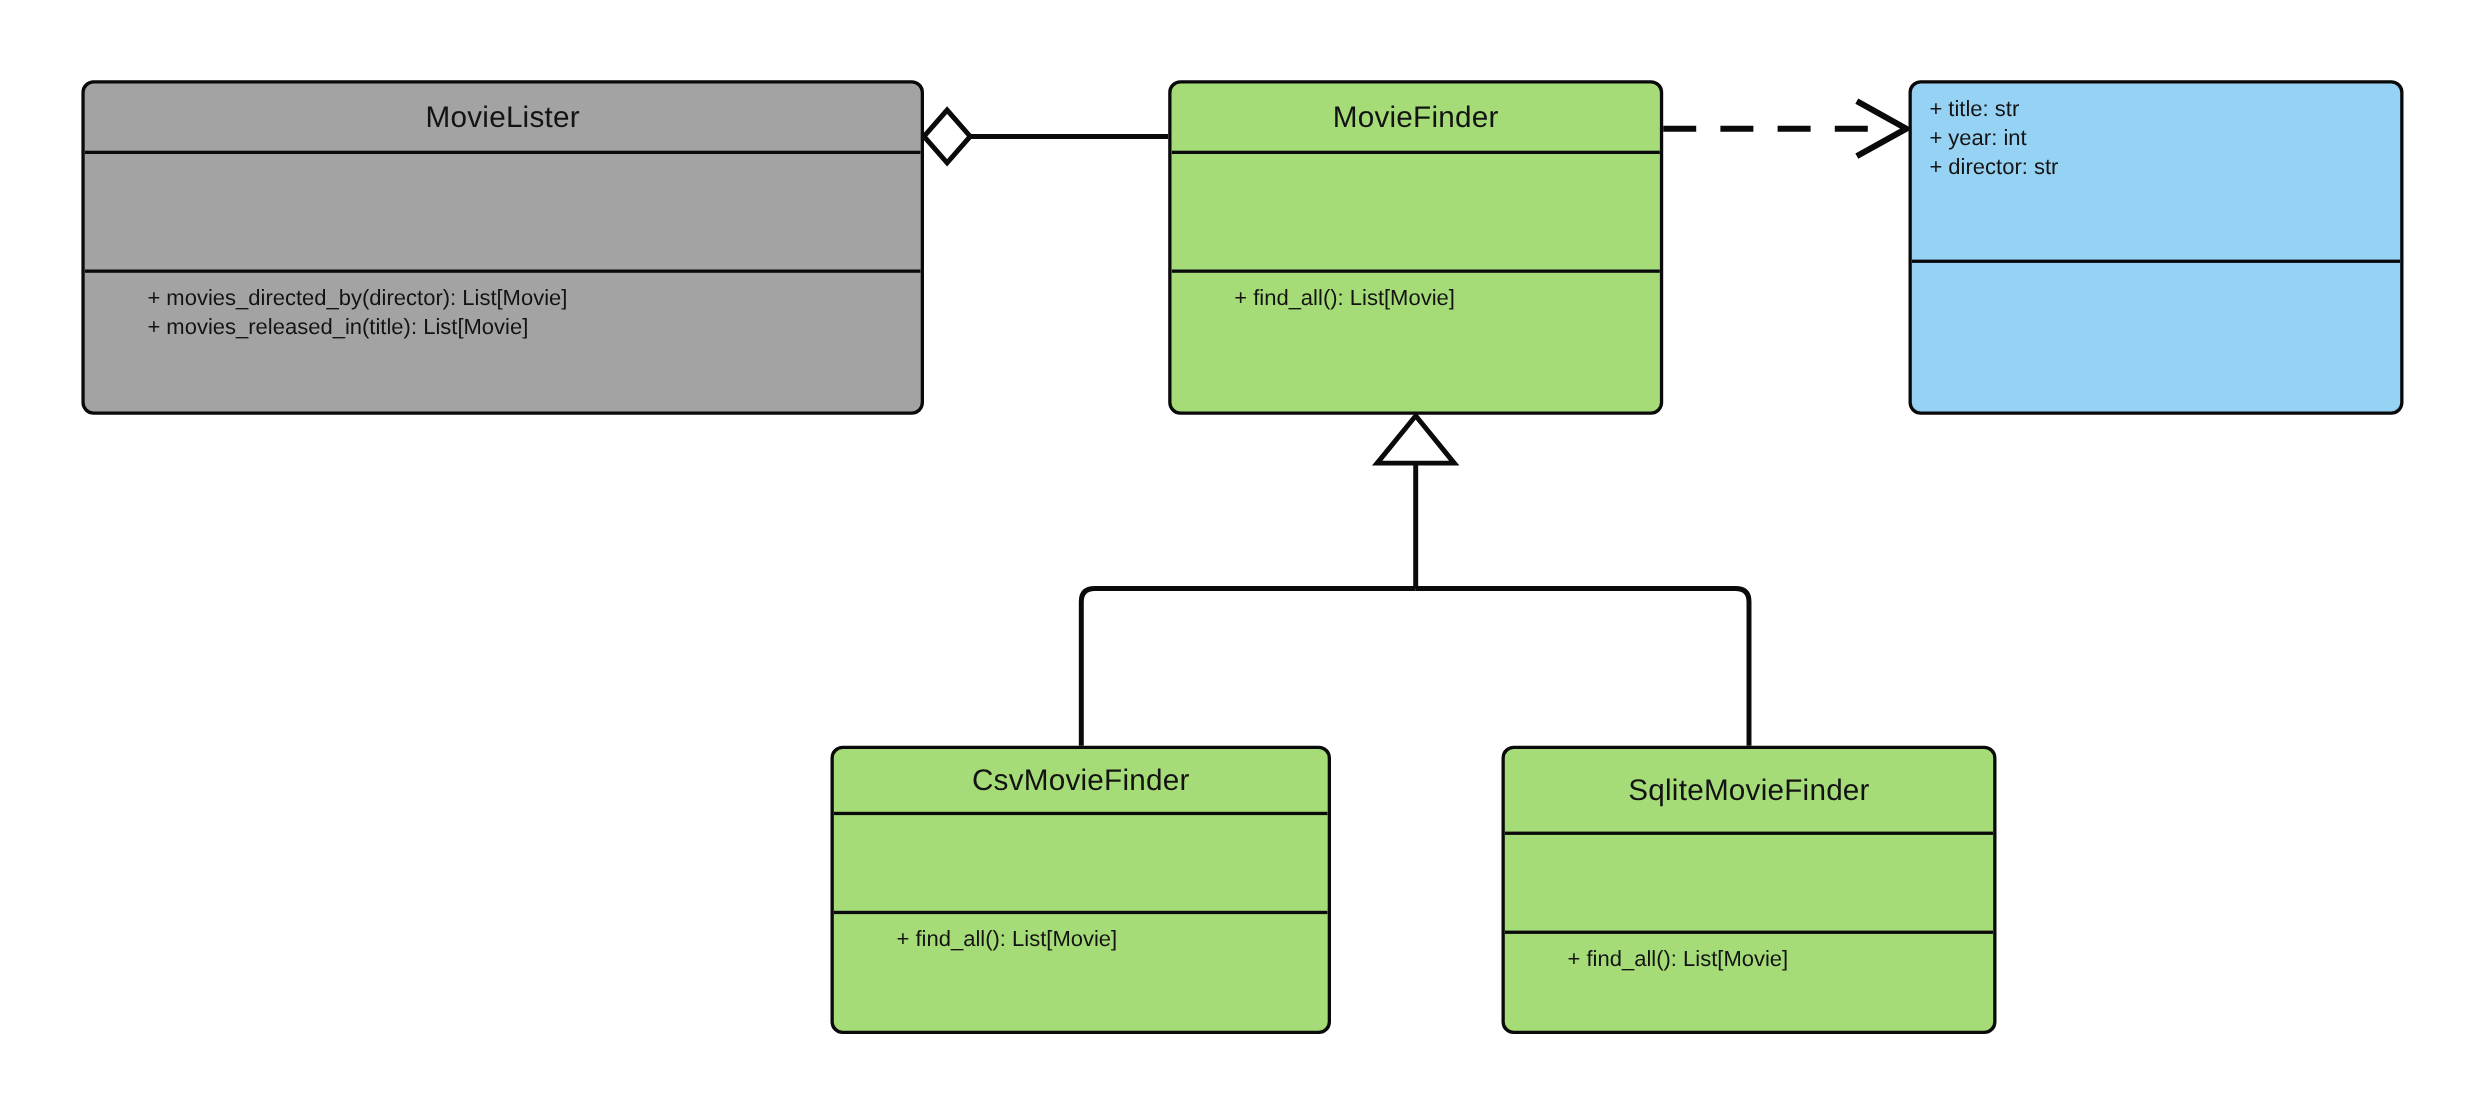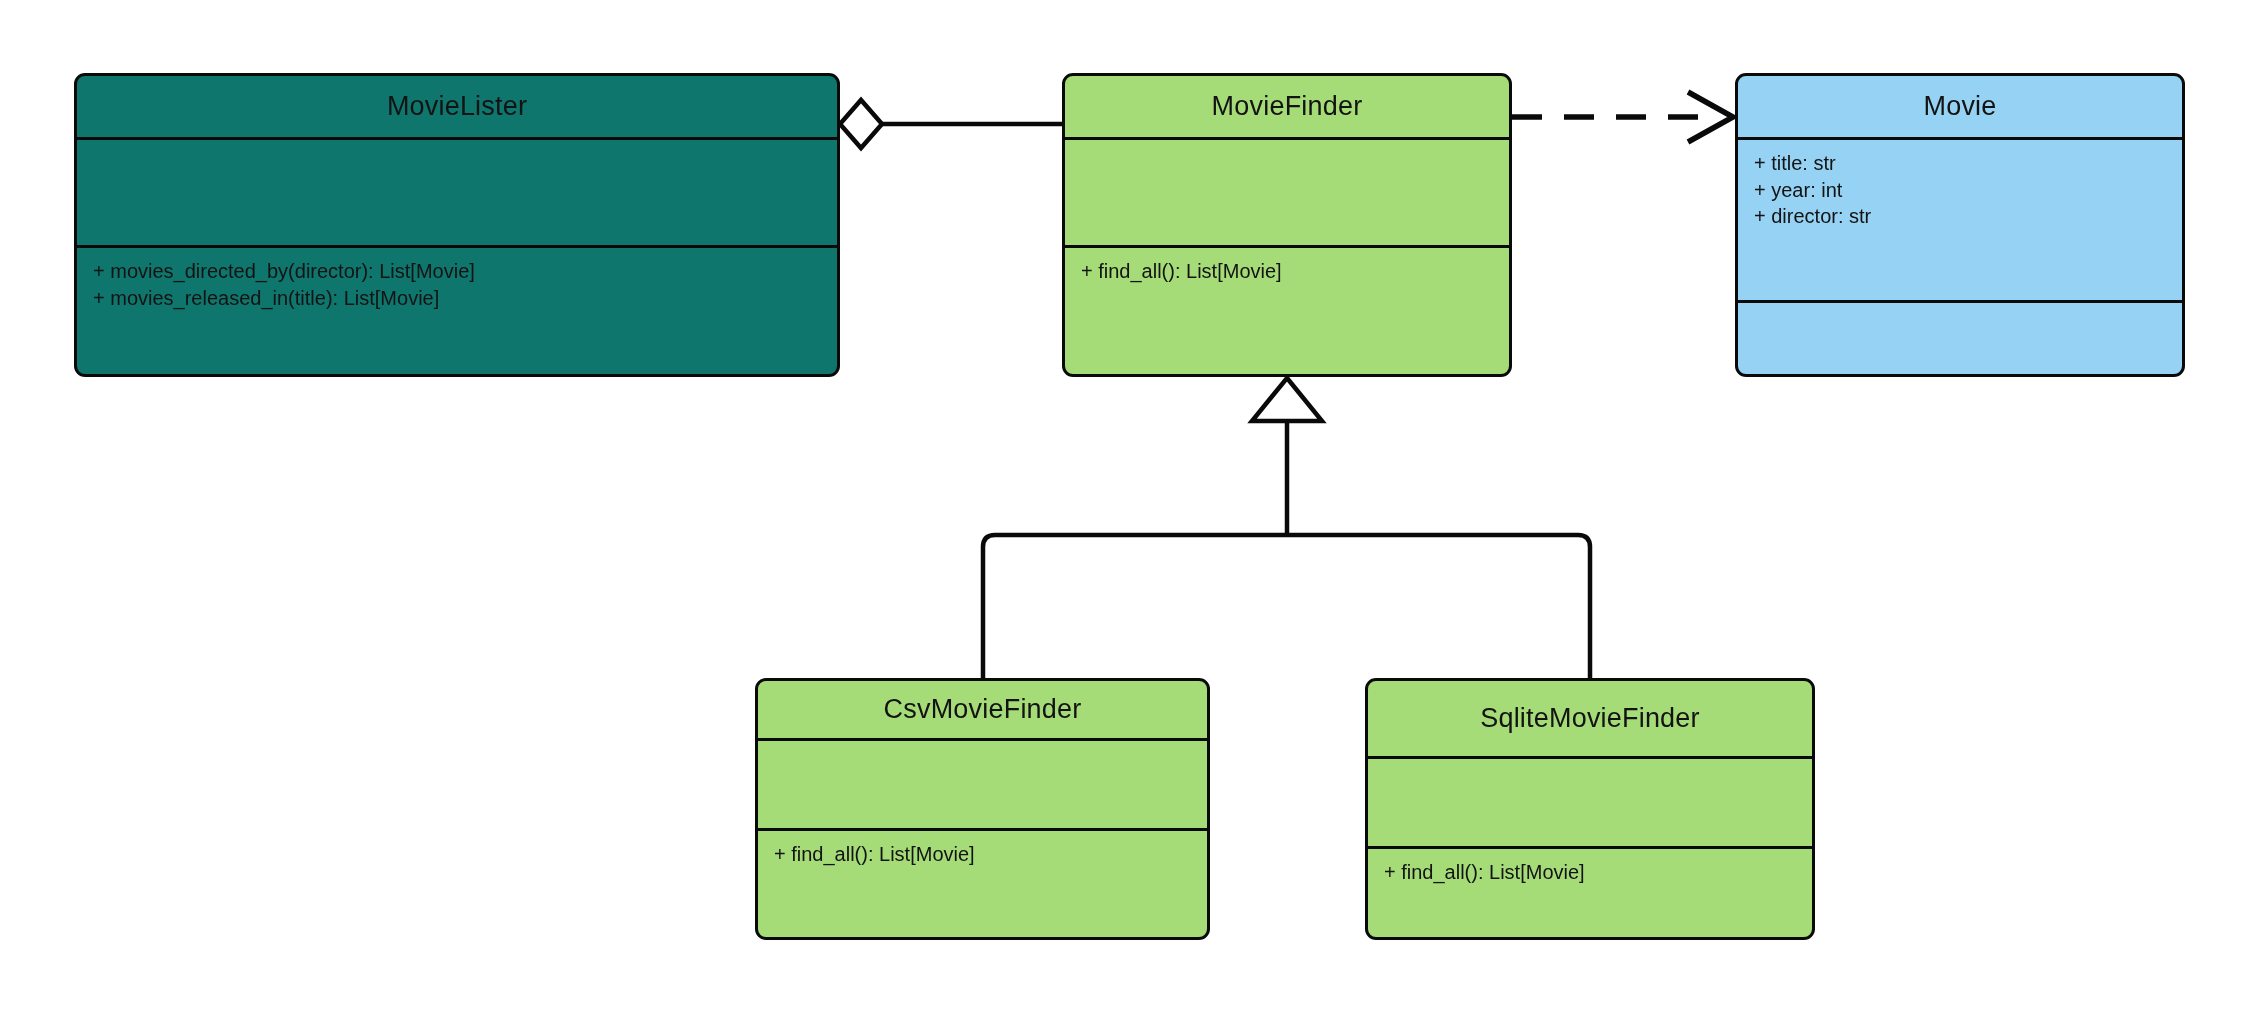--- a/index.html
+++ b/index.html
@@ -28,21 +28,21 @@
   }
   .uml-class {
     position: absolute;
     box-sizing: border-box;
     border: 3px solid #0a0a0a;
     border-radius: 11px;
     overflow: hidden;
     display: flex;
     flex-direction: column;
   }
-  .uml-class.yellow { background: #0f766e; }
+  .uml-class.yellow { background: #a3a3a3; }
   .uml-class.green  { background: #a5dc78; }
   .uml-class.blue   { background: #96d2f3; }
 
   .class-name {
     box-sizing: border-box;
     display: flex;
     align-items: center;
     justify-content: center;
     font-size: 27px;
     color: #131313;
@@ -61,20 +61,21 @@
     border-bottom: 3px solid #0a0a0a;
   }
   .member {
     white-space: nowrap;
   }
   .compartment.empty {
     padding: 0;
   }
   .compartment.flexgrow {
     flex: 1 1 auto;
+    margin-left: 41px;
   }
 </style>
 </head>
 <body>
 
 <div id="canvas">
 
   <svg id="edges" viewBox="0 0 2250 1011" width="2250" height="1011" xmlns="http://www.w3.org/2000/svg">
 
      MovieFinder --&gt;
@@ -113,21 +114,20 @@
 
   <div class="uml-class green" style="left:1062px; top:73px; width:450px; height:304px;">
     <div class="class-name" style="height:64px;text-align:center;">MovieFinder</div>
     <div class="compartment bordered-bottom empty" style="height:108px;"></div>
     <div class="compartment flexgrow">
       <div class="member">+ find_all(): List[Movie]</div>
     </div>
   </div>
 
   <div class="uml-class blue" style="left:1735px; top:73px; width:450px; height:304px;">
-    <div class="class-name" style="height:64px;">Movie</div>
     <div class="compartment bordered-bottom" style="height:163px;">
       <div class="member">+ title: str</div>
       <div class="member">+ year: int</div>
       <div class="member">+ director: str</div>
     </div>
     <div class="compartment flexgrow empty"></div>
   </div>
 
   <div class="uml-class green" style="left:755px; top:678px; width:455px; height:262px;">
     <div class="class-name" style="height:60px;">CsvMovieFinder</div>

